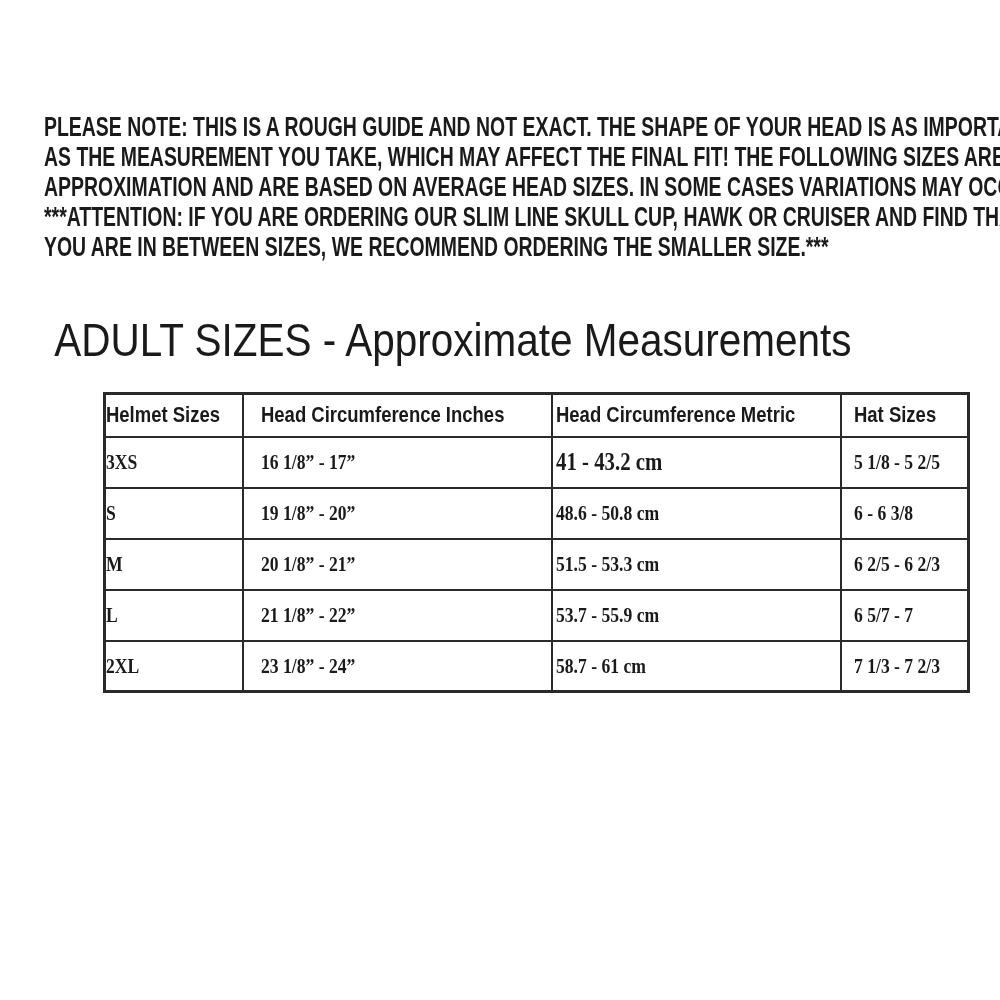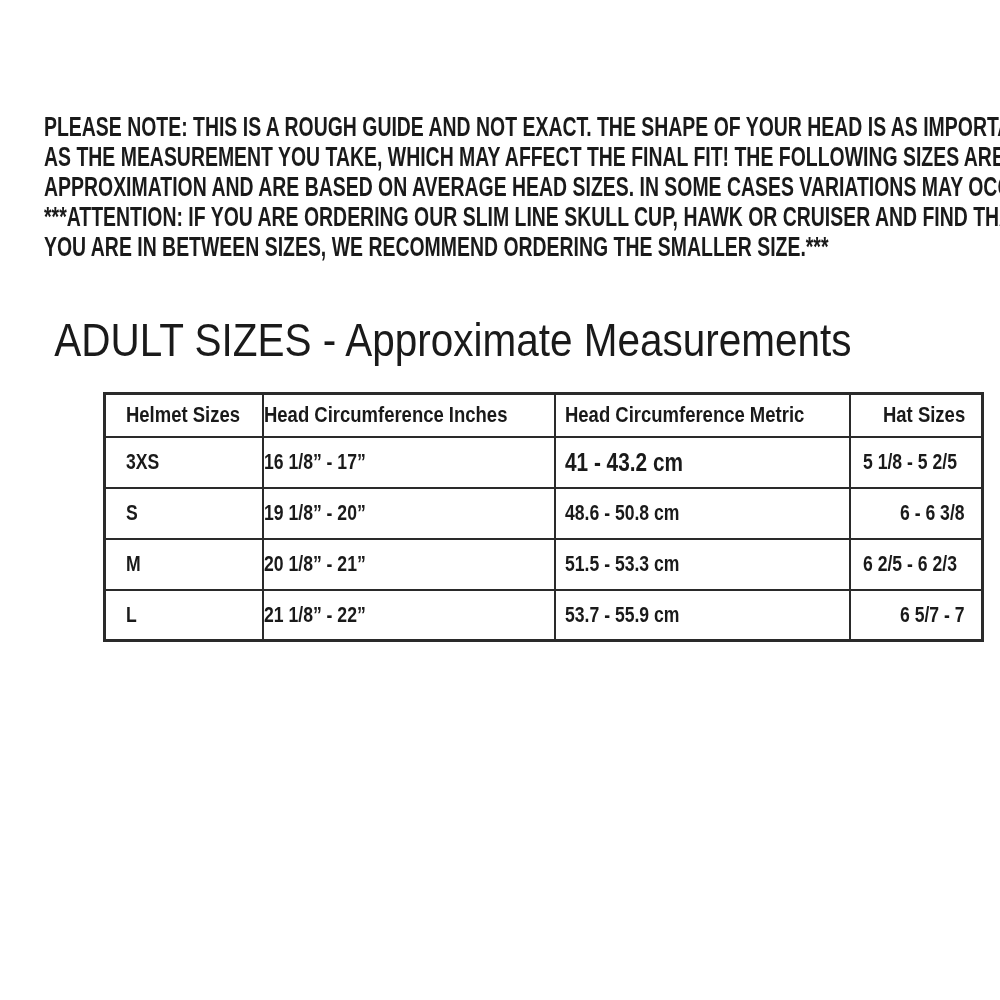--- a/index.html
+++ b/index.html
@@ -57,25 +57,25 @@
     border: 3px solid var(--border);
   }
   #size-table th, #size-table td {
     border: 2px solid var(--border);
     padding: 0;
     text-align: left;
     vertical-align: middle;
     overflow: hidden;
   }
   #size-table thead tr { height: 43px; }
-  #size-table tbody tr { height: 51px; }
-  #size-table th:nth-child(1), #size-table td:nth-child(1) { padding-left: 20px; }
-  #size-table th:nth-child(2), #size-table td:nth-child(2) { padding-left: 0; }
-  #size-table th:nth-child(3), #size-table td:nth-child(3) { padding-left: 9px;  }
-  #size-table th:nth-child(4), #size-table td:nth-child(4) { padding-left: 12px; text-align: right; }
+  #size-table tbody tr { height: 51px; font-family: Liberation Serif, serif; }
+  #size-table th:nth-child(1), #size-table td:nth-child(1) { padding-left: 0; }
+  #size-table th:nth-child(2), #size-table td:nth-child(2) { padding-left: 17px; }
+  #size-table th:nth-child(3), #size-table td:nth-child(3) { padding-left: 3px;  }
+  #size-table th:nth-child(4), #size-table td:nth-child(4) { padding-left: 12px; }
   .cell-inner {
     display: inline-block;
     white-space: nowrap;
     font-weight: bold;
     font-size: 22px;
     transform: scaleX(0.80);
     transform-origin: 0 50%;
   }
   th .cell-inner { transform: scaleX(0.84); }
   .cell-inner.big {
@@ -134,14 +134,20 @@
         <td><span class="cell-inner">20 1/8” - 21”</span></td>
         <td><span class="cell-inner">51.5 - 53.3 cm</span></td>
         <td><span class="cell-inner">6 2/5 - 6 2/3</span></td>
       </tr>
       <tr>
         <td><span class="cell-inner">L</span></td>
         <td><span class="cell-inner">21 1/8” - 22”</span></td>
         <td><span class="cell-inner">53.7 - 55.9 cm</span></td>
         <td><span class="cell-inner">6 5/7 - 7</span></td>
       </tr>
+      <tr>
+        <td><span class="cell-inner">2XL</span></td>
+        <td><span class="cell-inner">23 1/8” - 24”</span></td>
+        <td><span class="cell-inner">58.7 - 61 cm</span></td>
+        <td><span class="cell-inner">7 1/3 - 7 2/3</span></td>
+      </tr>
     </tbody>
 </table>
 
 </body></html>

